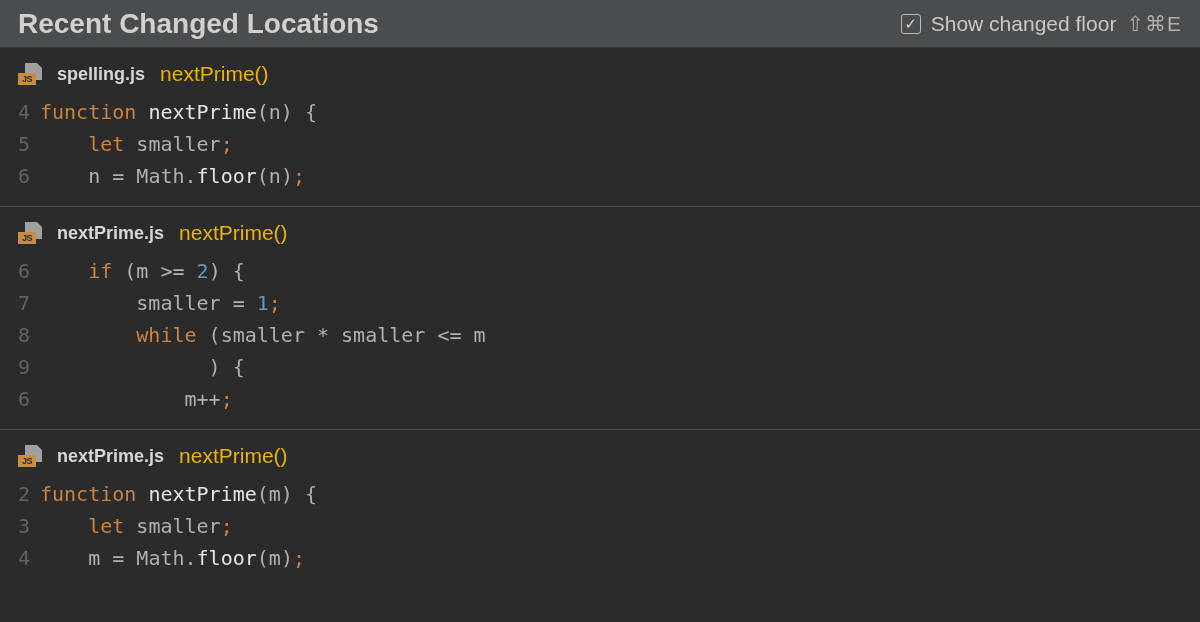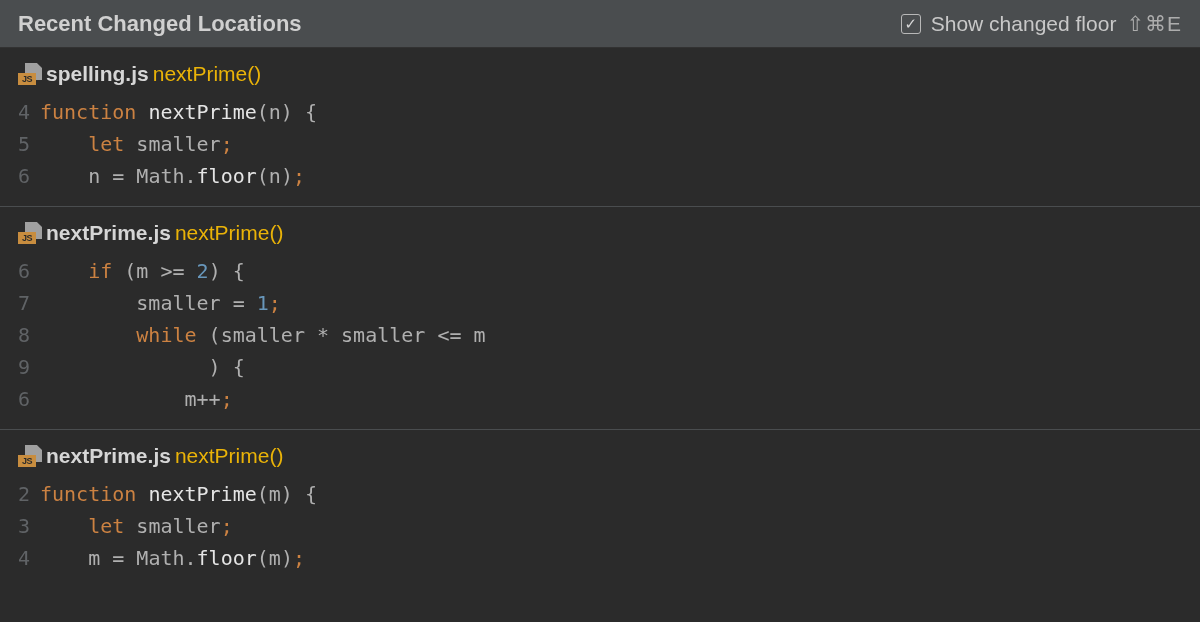--- a/index.html
+++ b/index.html
@@ -14,21 +14,21 @@
   .header {
     background: #4a4d4f;
     height: 48px;
     display: flex;
     align-items: center;
     justify-content: space-between;
     padding: 0 18px;
     border-bottom: 1px solid #323232;
   }
   .header-title {
-    font-size: 22px;
+    font-size: 28px;
     font-weight: 600;
     color: #d0d0d0;
   }
   .header-right {
     display: flex;
     align-items: center;
     gap: 10px;
   }
   .checkbox {
     width: 20px;
@@ -52,21 +52,21 @@
     letter-spacing: 1px;
   }
   .location {
     border-bottom: 1px solid #4a4d4f;
     padding: 0 0 8px 0;
   }
   .location:last-child { border-bottom: none; }
   .loc-header {
     display: flex;
     align-items: center;
-    gap: 4px;
+    gap: 15px;
     padding: 14px 18px 10px 18px;
   }
   .js-icon {
     width: 24px;
     height: 22px;
     position: relative;
     display: inline-block;
     flex-shrink: 0;
   }
   .js-icon .paper {
@@ -86,21 +86,21 @@
     height: 12px;
     background: #c88d3f;
     color: #2b2b2b;
     font-size: 9px;
     font-weight: 700;
     line-height: 12px;
     text-align: center;
     letter-spacing: -0.5px;
   }
   .file-name {
-    font-size: 21px;
+    font-size: 18px;
     font-weight: 700;
     color: #d6d6d6;
   }
   .fn-name {
     font-size: 21px;
     color: #eab308;
   }
   .code {
     font-family: "Menlo", "Consolas", monospace;
     font-size: 20px;

